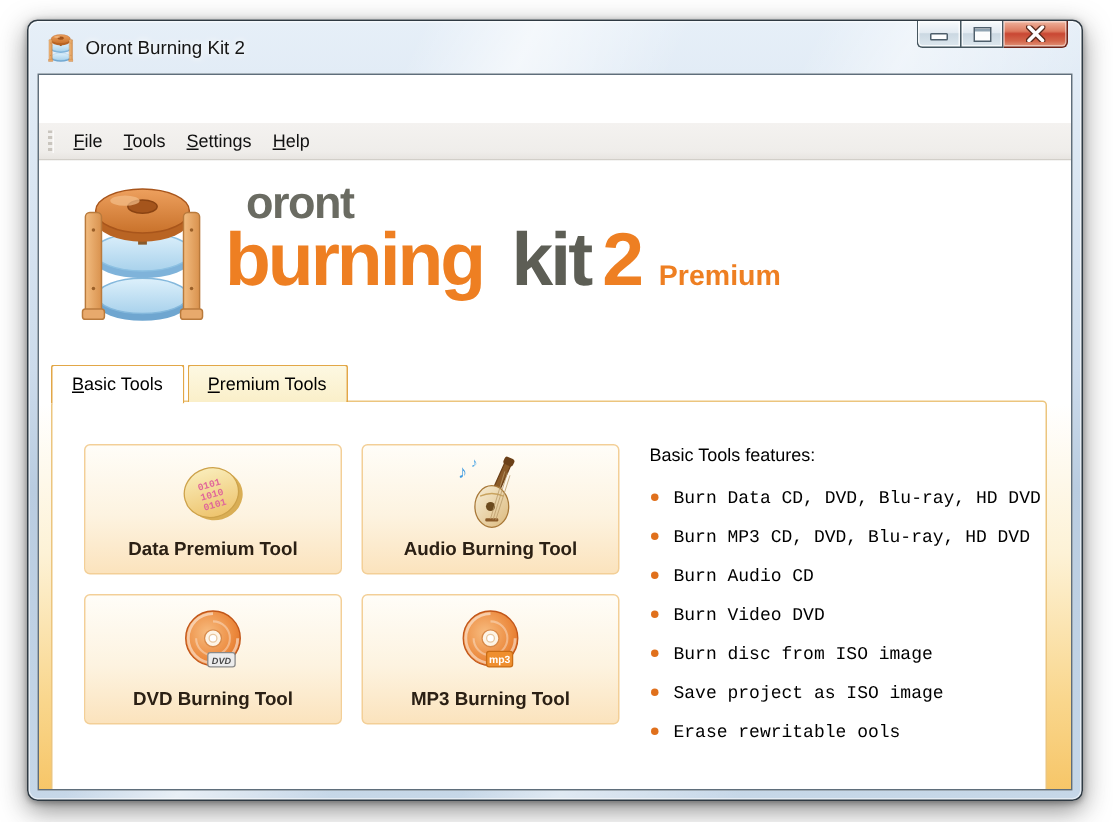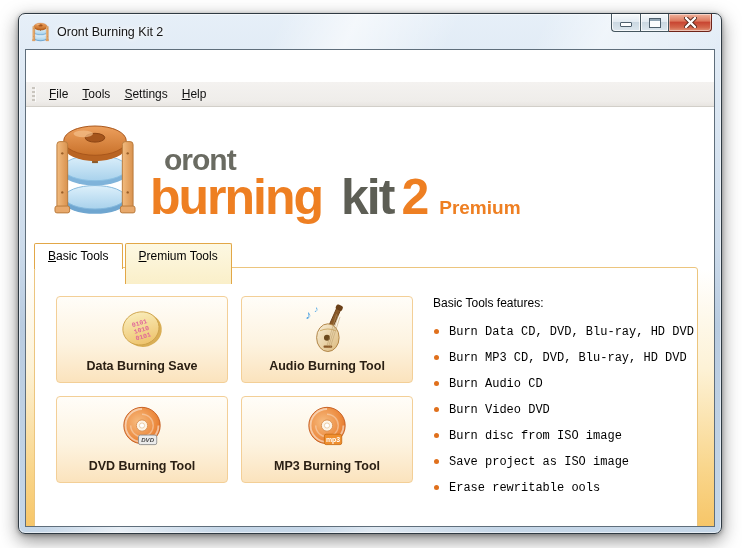--- a/index.html
+++ b/index.html
@@ -63,37 +63,37 @@
   }
   .menu-item{padding:3px 7px;white-space:nowrap;cursor:default;}
   .menu-item u,.tab u{text-decoration:underline;}
   
   .client{
     position:relative;height:451px;
     background:linear-gradient(180deg,#ffffff 0%,#ffffff 36%,#fdf2d6 58%,#f9d68c 80%,#f5bd55 100%);
   }
   .logo-row{position:absolute;left:28px;top:8px;display:flex;align-items:flex-start;}
   .logo-big{width:82px;height:104px;flex:0 0 auto;}
-  .logo-text{margin-left:14px;padding-top:8px;white-space:nowrap;margin-top:24px;}
+  .logo-text{margin-left:14px;padding-top:8px;white-space:nowrap;}
   .logo-oront{
     font-size:30px;font-weight:bold;color:#6a6b62;letter-spacing:-1px;
     margin-left:14px;line-height:26px;
   }
   .logo-bigline{font-size:50px;font-weight:bold;letter-spacing:-2px;line-height:48px;}
   .logo-burning{color:#ee7f22;}
   .logo-kit{color:#5d5e55;padding-left:19px;}
   .logo-two{color:#ee7f22;margin-left:8px;}
   .logo-premium{
     font-size:19px;font-weight:bold;color:#ee7f22;letter-spacing:0;
     margin-left:12px;vertical-align:baseline;
   }
   
   .tabs{position:absolute;left:8px;top:136px;display:flex;z-index:2;}
   .tab{
-    box-sizing:border-box;height:41px;padding:5px 13px 0;font-size:12px;color:#000;
+    box-sizing:border-box;height:25px;padding:5px 13px 0;font-size:12px;color:#000;
     border:1px solid #e2a747;border-bottom:none;border-radius:2px 2px 0 0;
     background:linear-gradient(180deg,#fdf8e2 0%,#faefc9 100%);
     margin-right:2px;cursor:default;white-space:nowrap;
   }
   .tab.active{background:#ffffff;height:26px;position:relative;z-index:3;}
   
   .panel{
     position:absolute;left:8px;right:16px;top:160px;height:266px;box-sizing:border-box;
     background:#ffffff;border:1px solid #ecc57e;border-radius:3px;z-index:1;
   }
@@ -227,21 +227,21 @@
               <g transform="rotate(-16 30 30)">
                 <ellipse cx="31.5" cy="32" rx="21" ry="19" fill="#d9ae55"></ellipse>
                 <ellipse cx="29" cy="29" rx="21" ry="19" fill="url(#goldGrad)" stroke="#cda24a"></ellipse>
                 <g font-family="Liberation Mono, monospace" font-size="7.5" font-weight="bold" fill="#e0669a" text-anchor="middle">
                   <text x="29" y="25">0101</text>
                   <text x="29" y="33">1010</text>
                   <text x="29" y="41">0101</text>
                 </g>
               </g>
             </svg>
-            <span class="tool-label">Data Burning Save</span>
+            <span class="tool-label">Data Premium Tool</span>
           </button>
 
           <button class="tool">
             <svg class="tool-icon" viewBox="0 0 60 60">
               <text x="5" y="18" font-size="14" font-weight="bold" fill="#3f9be0">♪</text>
               <text x="15" y="10" font-size="10" font-weight="bold" fill="#56aae6">♪</text>
               <g transform="rotate(24 38 18)">
                 <rect x="36" y="2" width="5" height="26" rx="2" fill="#8a5a28" stroke="#6b4018"></rect>
                 <rect x="34.5" y="1" width="8" height="6" rx="2" fill="#6b4018"></rect>
               </g>

